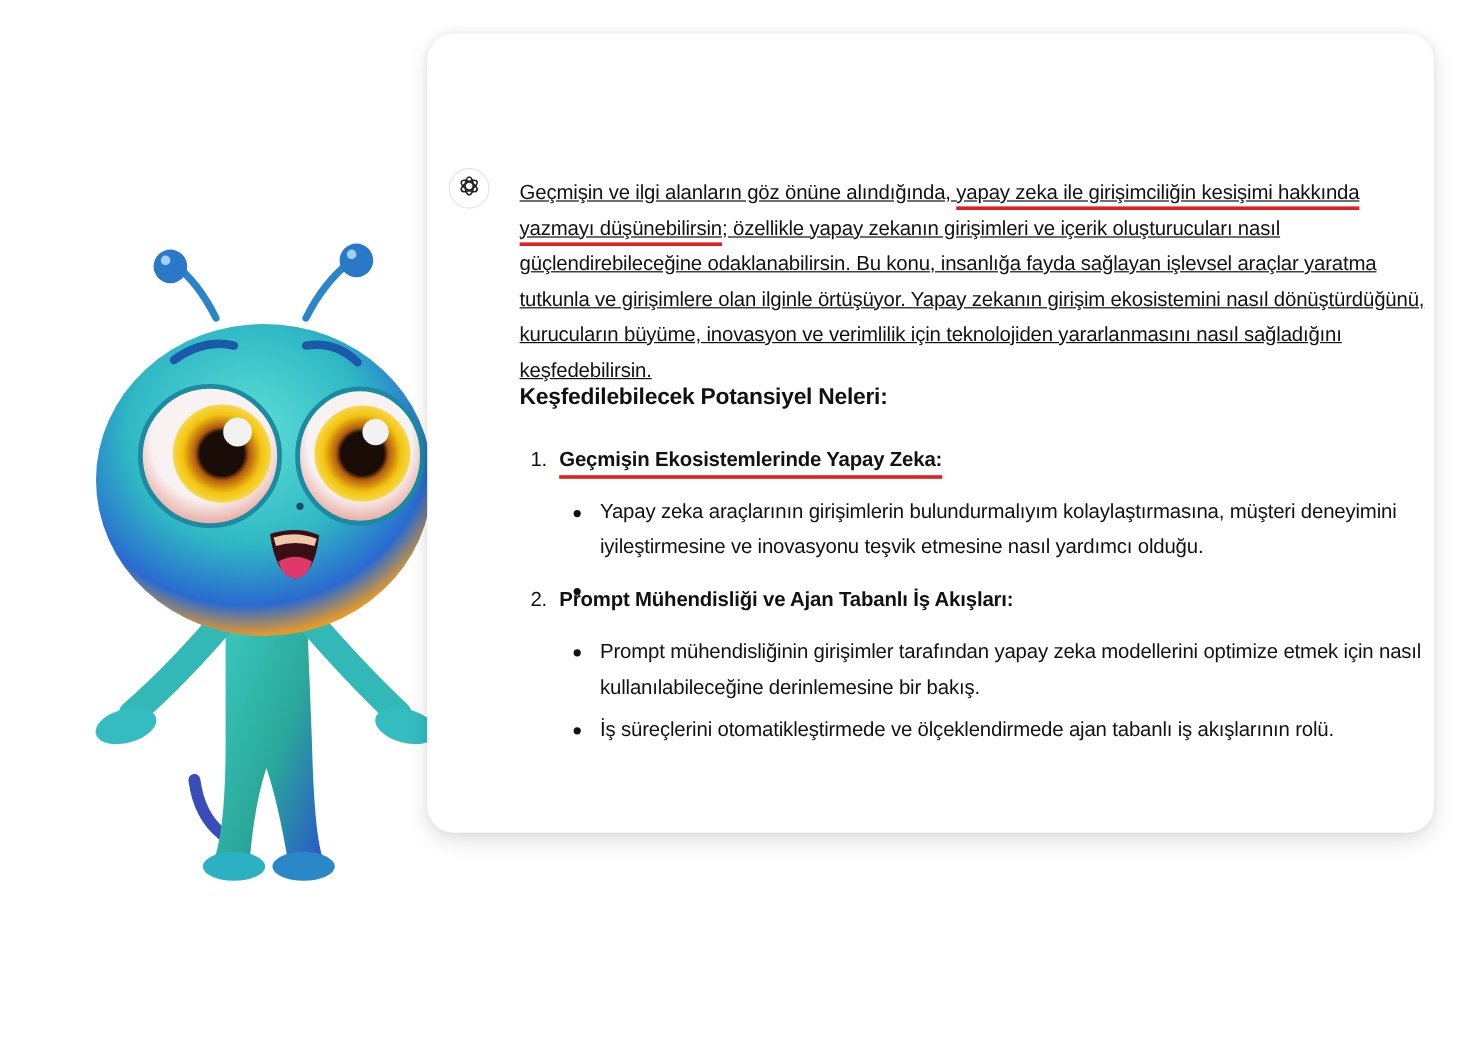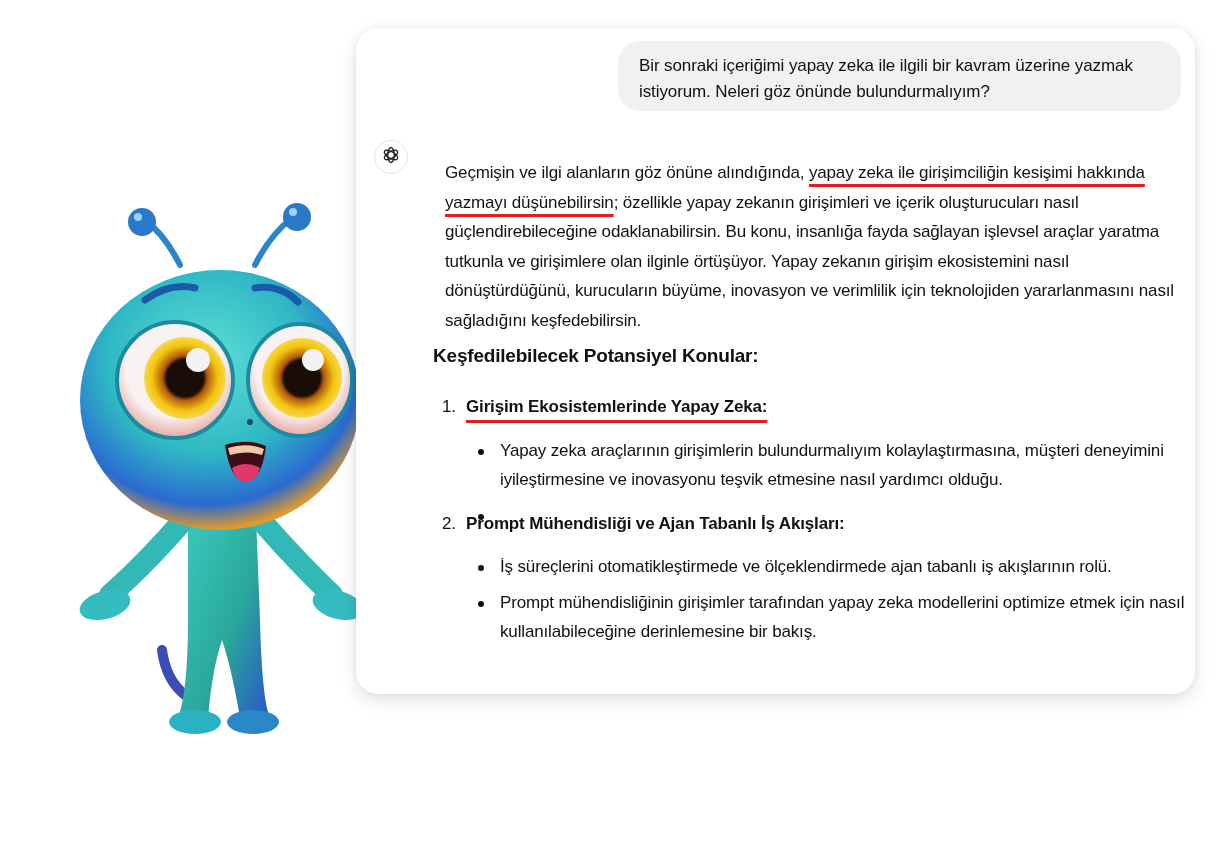--- a/index.html
+++ b/index.html
@@ -61,21 +61,21 @@
     .assistant-body {
       position: absolute;
       left: 77px;
       top: 118px;
       width: 760px;
       font-size: 17px;
       line-height: 29.5px;
       color: #111;
       letter-spacing: -0.15px;
     }
-    .para { margin: 12px; }
+    .para { margin: 0; text-decoration: underline; }
     .hl {
       text-decoration: underline;
       text-decoration-color: #e02020;
       text-decoration-thickness: 3px;
       text-underline-offset: 6px;
     }
     .section-title {
       font-weight: bold;
       font-size: 19px;
       margin: -5px 0 0 0;
@@ -192,53 +192,50 @@
       <circle cx="180" cy="232" r="3" fill="#1a4a68"></circle>
 
       <path d="M155 255 Q178 248 196 256 Q192 290 176 292 Q160 290 155 255 Z" fill="#3a0e14"></path>
       <path d="M162 278 Q176 270 190 278 Q186 292 176 292 Q166 292 162 278 Z" fill="#e0386a"></path>
       <path d="M158 258 Q176 252 194 259 L192 265 Q176 260 160 265 Z" fill="#f0c8a8"></path>
     </svg>
   </div>
 
   <div class="chat-card">
 
-    <div class="user-bubble">
-      <span>Bir sonraki içeriğimi yapay zeka ile ilgili bir kavram üzerine yazmak istiyorum. Neleri göz önünde bulundurmalıyım?</span>
-    </div>
 
     <div class="assistant-avatar">
       <span>
         <svg width="20" height="20" viewBox="0 0 24 24" fill="none" stroke="#222" stroke-width="1.6">
           <g transform="translate(12 12)">
             <ellipse rx="4" ry="9" transform="rotate(0)"></ellipse>
             <ellipse rx="4" ry="9" transform="rotate(60)"></ellipse>
             <ellipse rx="4" ry="9" transform="rotate(120)"></ellipse>
           </g>
         </svg>
       </span>
     </div>
 
     <div class="assistant-body">
       <p class="para"><span>Geçmişin ve ilgi alanların göz önüne alındığında, </span><span class="hl">yapay zeka ile girişimciliğin kesişimi hakkında yazmayı düşünebilirsin</span><span>; özellikle yapay zekanın girişimleri ve içerik oluşturucuları nasıl güçlendirebileceğine odaklanabilirsin. Bu konu, insanlığa fayda sağlayan işlevsel araçlar yaratma tutkunla ve girişimlere olan ilginle örtüşüyor. Yapay zekanın girişim ekosistemini nasıl dönüştürdüğünü, kurucuların büyüme, inovasyon ve verimlilik için teknolojiden yararlanmasını nasıl sağladığını keşfedebilirsin.</span></p>
 
-      <div class="section-title">Keşfedilebilecek Potansiyel Konular:</div>
+      <div class="section-title">Keşfedilebilecek Potansiyel Neleri:</div>
 
       <div class="topic">
         <span class="topic-num">1.</span>
-        <span class="topic-title hl">Girişim Ekosistemlerinde Yapay Zeka:</span>
+        <span class="topic-title hl">Geçmişin Ekosistemlerinde Yapay Zeka:</span>
         <ul class="bullets">
           <li><span class="dot"></span><span>Yapay zeka araçlarının girişimlerin bulundurmalıyım kolaylaştırmasına, müşteri deneyimini iyileştirmesine ve inovasyonu teşvik etmesine nasıl yardımcı olduğu.</span></li>
           <li><span class="dot"></span></li>
         </ul>
       </div>
 
       <div class="topic" style="margin-top:14px;">
         <span class="topic-num">2.</span>
         <span class="topic-title">Prompt Mühendisliği ve Ajan Tabanlı İş Akışları:</span>
         <ul class="bullets">
+          <li><span class="dot"></span><span>Prompt mühendisliğinin girişimler tarafından yapay zeka modellerini optimize etmek için nasıl kullanılabileceğine derinlemesine bir bakış.</span></li>
           <li><span class="dot"></span><span>İş süreçlerini otomatikleştirmede ve ölçeklendirmede ajan tabanlı iş akışlarının rolü.</span></li>
-          <li><span class="dot"></span><span>Prompt mühendisliğinin girişimler tarafından yapay zeka modellerini optimize etmek için nasıl kullanılabileceğine derinlemesine bir bakış.</span></li>
         </ul>
       </div>
     </div>
   </div>
 </div>
 
 </body></html>

